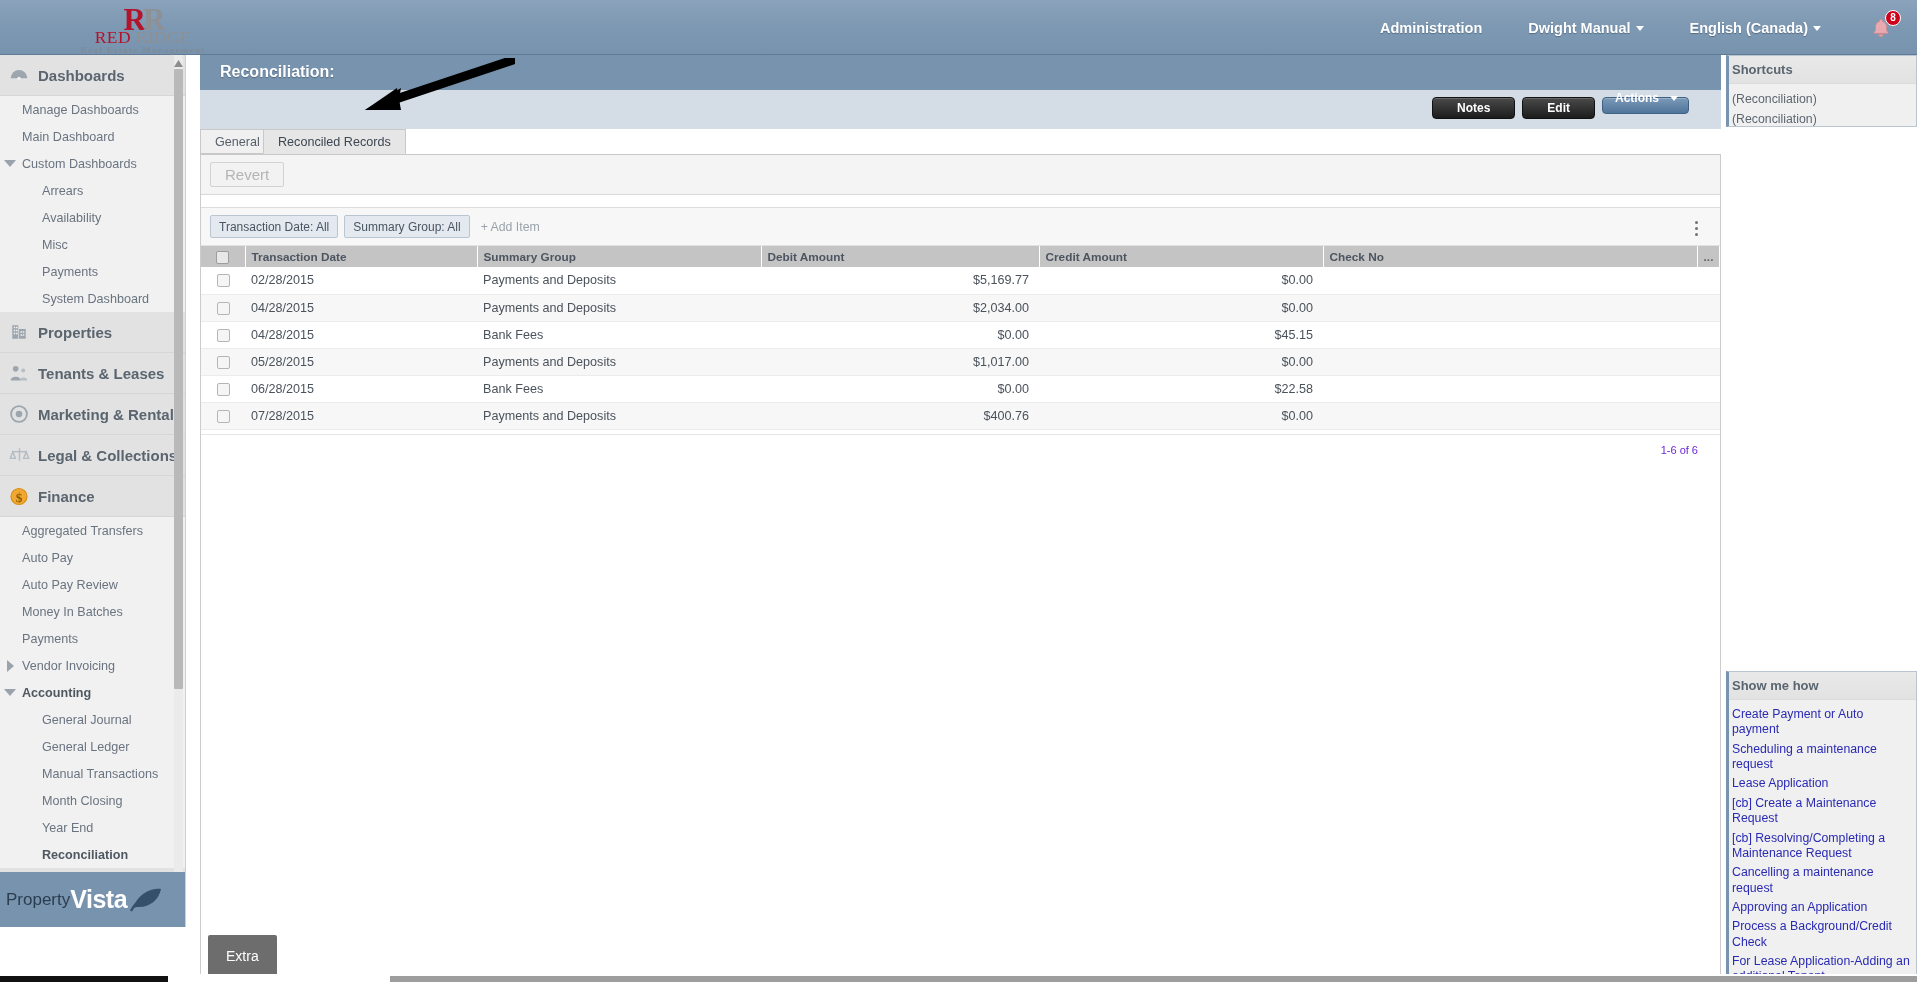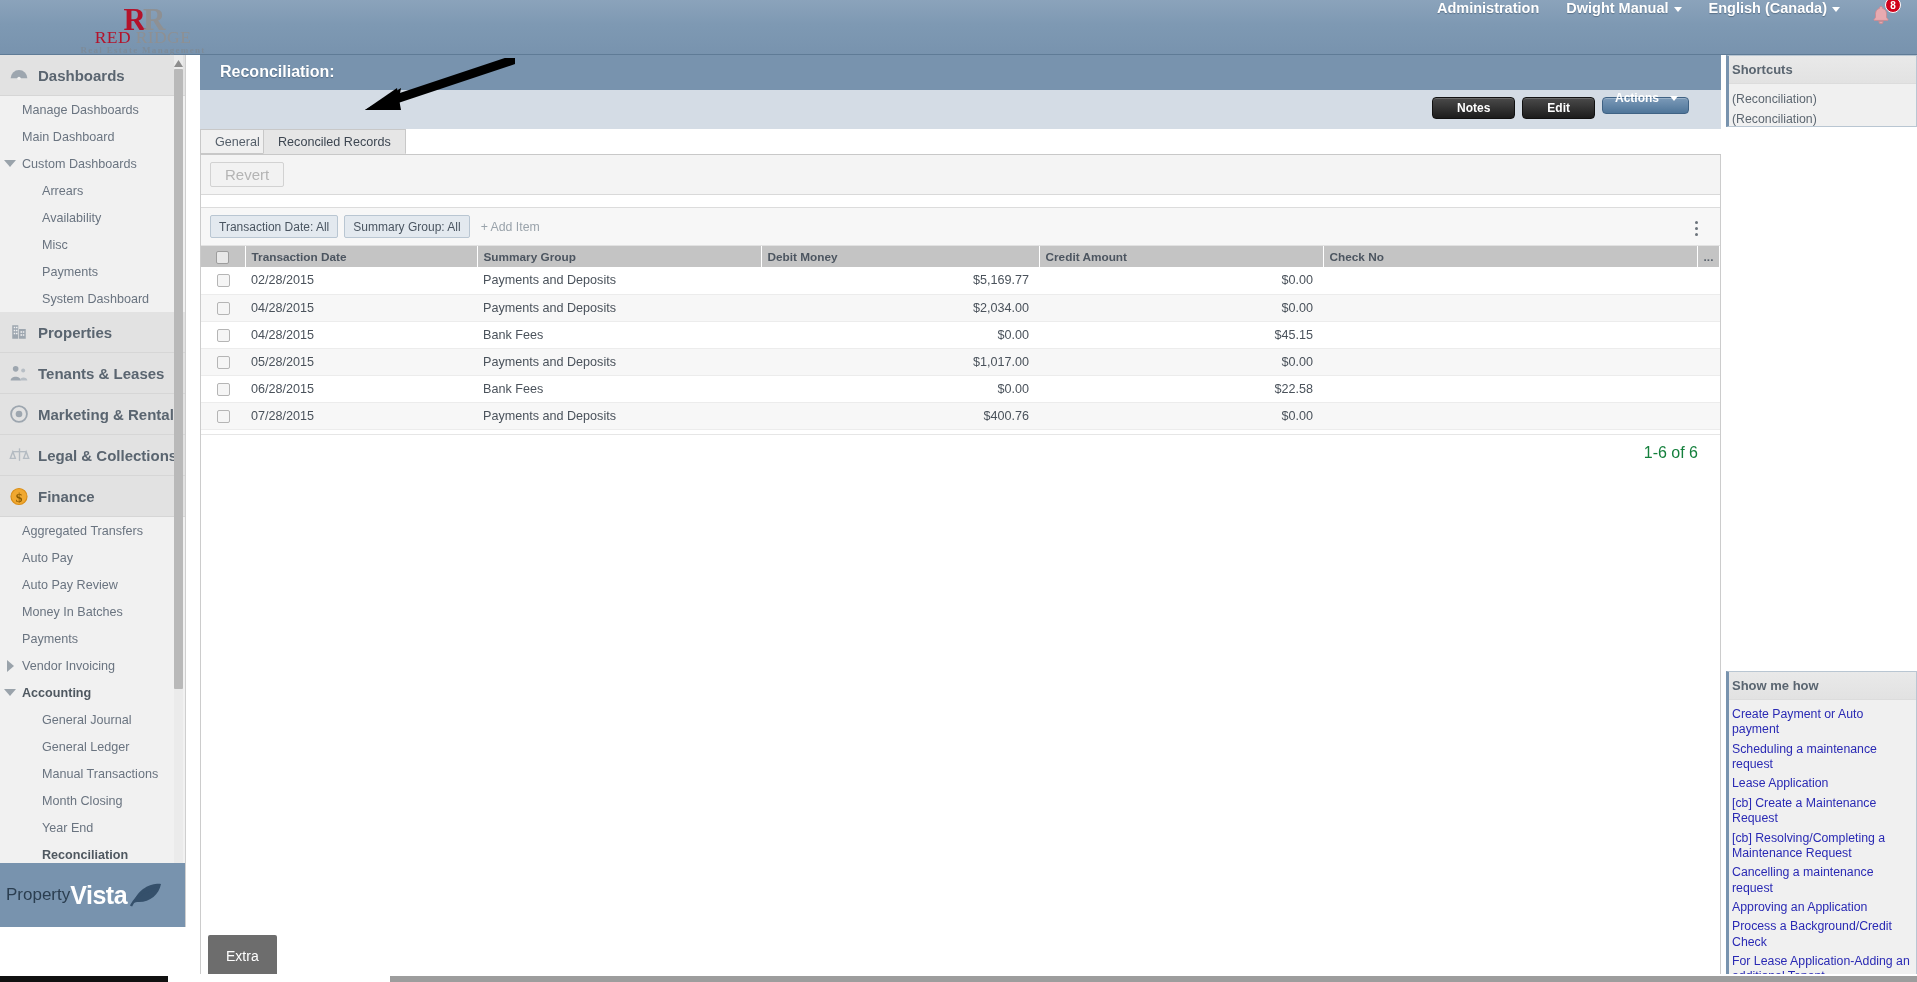--- a/index.html
+++ b/index.html
@@ -30,21 +30,21 @@
     font-family: "Liberation Serif", serif; font-size: 17.5px; color: #b3132b;
     letter-spacing: 0.4px; margin-top: -4px;
   }
   .logo-name .grey { color: #8e9093; }
   .logo-tag {
     font-family: "Liberation Serif", serif; font-size: 9px; color: #7e8a96;
     letter-spacing: 1.3px; margin-top: -1px; opacity: .85; font-weight: bold;
   }
   #header-nav {
     position: absolute; right: 20px; top: 0; height: 55px;
-    display: flex; gap: 27px;
+    display: flex; align-items: center; gap: 46px;
   }
   .hdr-link {
     color: #ffffff; font-size: 14.5px; font-weight: bold; white-space: nowrap;
     text-shadow: 0 1px 1px rgba(40,60,80,.45); cursor: pointer;
   }
   .caret-down {
     display: inline-block; width: 0; height: 0; margin-left: 5px;
     border-left: 4px solid transparent; border-right: 4px solid transparent;
     border-top: 5px solid #ffffff; vertical-align: middle;
   }
@@ -99,21 +99,21 @@
   #sb-scroll-up, #sb-scroll-down {
     position: absolute; right: 1px; width: 11px; height: 11px; cursor: pointer;
   }
   #sb-scroll-up { top: 0px; }
   #sb-scroll-down { bottom: 4px; }
   #sb-thumb {
     position: absolute; right: 2px; top: 14px; width: 9px; height: 620px;
     background: #b9b9b9; border-radius: 1px;
   }
   #brand-footer {
-    position: absolute; left: 0; bottom: 0; width: 186px; height: 64px;
+    position: absolute; left: 0; bottom: 0; width: 186px; height: 55px;
     background: #7893ae; display: flex; align-items: center; padding-left: 6px;
   }
   .pv-property { font-size: 17px; color: #2b3e50; font-family: "Liberation Sans", sans-serif; }
   .pv-vista { font-size: 25px; font-weight: bold; color: #ffffff; letter-spacing: -.5px; }
 
   
   #main { position: absolute; left: 186px; top: 55px; width: 1535px; height: 927px; background: #ffffff; }
   #page-title-bar {
     position: absolute; left: 14px; top: 0px; width: 1521px; height: 35px;
     background: #7893ae;
@@ -212,21 +212,21 @@
   #grid tbody tr:nth-child(even) { background: #f7f7f7; }
   #grid tbody td.cb-col { text-align: center; padding-left: 0; }
   #grid tbody td.num { text-align: right; padding-right: 10px; }
   .gcb {
     width: 13px; height: 13px; background: #f5f5f5; border: 1px solid #b5b5b5;
     border-radius: 2px; display: inline-block; vertical-align: middle; cursor: pointer;
   }
   .hcb { width: 13px; height: 13px; background: #e8e8e8; border: 1px solid #9d9d9d;
     border-radius: 2px; display: inline-block; vertical-align: middle; cursor: pointer; }
   #pager {
-    position: absolute; right: 22px; top: 9px; font-size: 16px; color: #15803d;
+    position: absolute; right: 22px; top: 9px; font-size: 11px; color: #6d28d9;
   }
   #footer-row-wrap {
     position: absolute; left: 0; top: 226px; width: 1519px; height: 34px;
     background: #ffffff; border-top: 1px solid #e6e6e6;
   }
   #extra-bar {
     position: absolute; left: 14px; bottom: 0px; width: 1521px; height: 55px;
   }
   #btn-extra {
     position: absolute; left: 8px; top: 8px; height: 42px; padding: 0 18px;
@@ -514,21 +514,21 @@
             <span></span>
           </div>
       </div>
 
       <table id="grid">
         <thead>
           <tr>
             <th class="cb-col"><span class="hcb"></span></th>
             <th style="width:232px">Transaction Date</th>
             <th style="width:284px">Summary Group</th>
-            <th style="width:278px">Debit Money</th>
+            <th style="width:278px">Debit Amount</th>
             <th style="width:284px">Credit Amount</th>
             <th>Check No</th>
             <th class="dots">...</th>
           </tr>
         </thead>
         <tbody id="grid-body">
             <tr>
               <td class="cb-col"><span class="gcb"></span></td>
               <td>02/28/2015</td>
               <td>Payments and Deposits</td>

